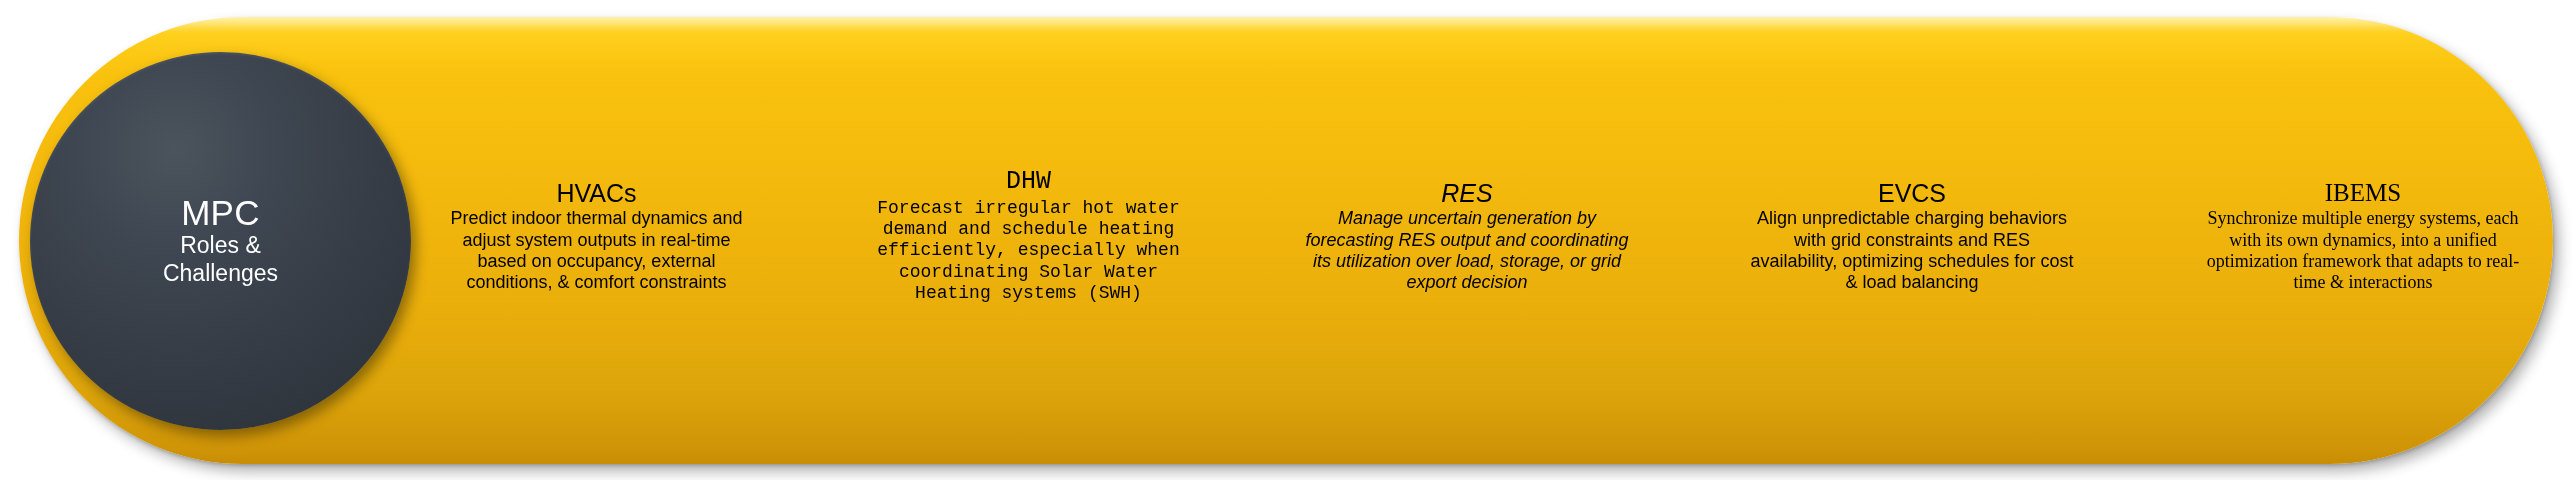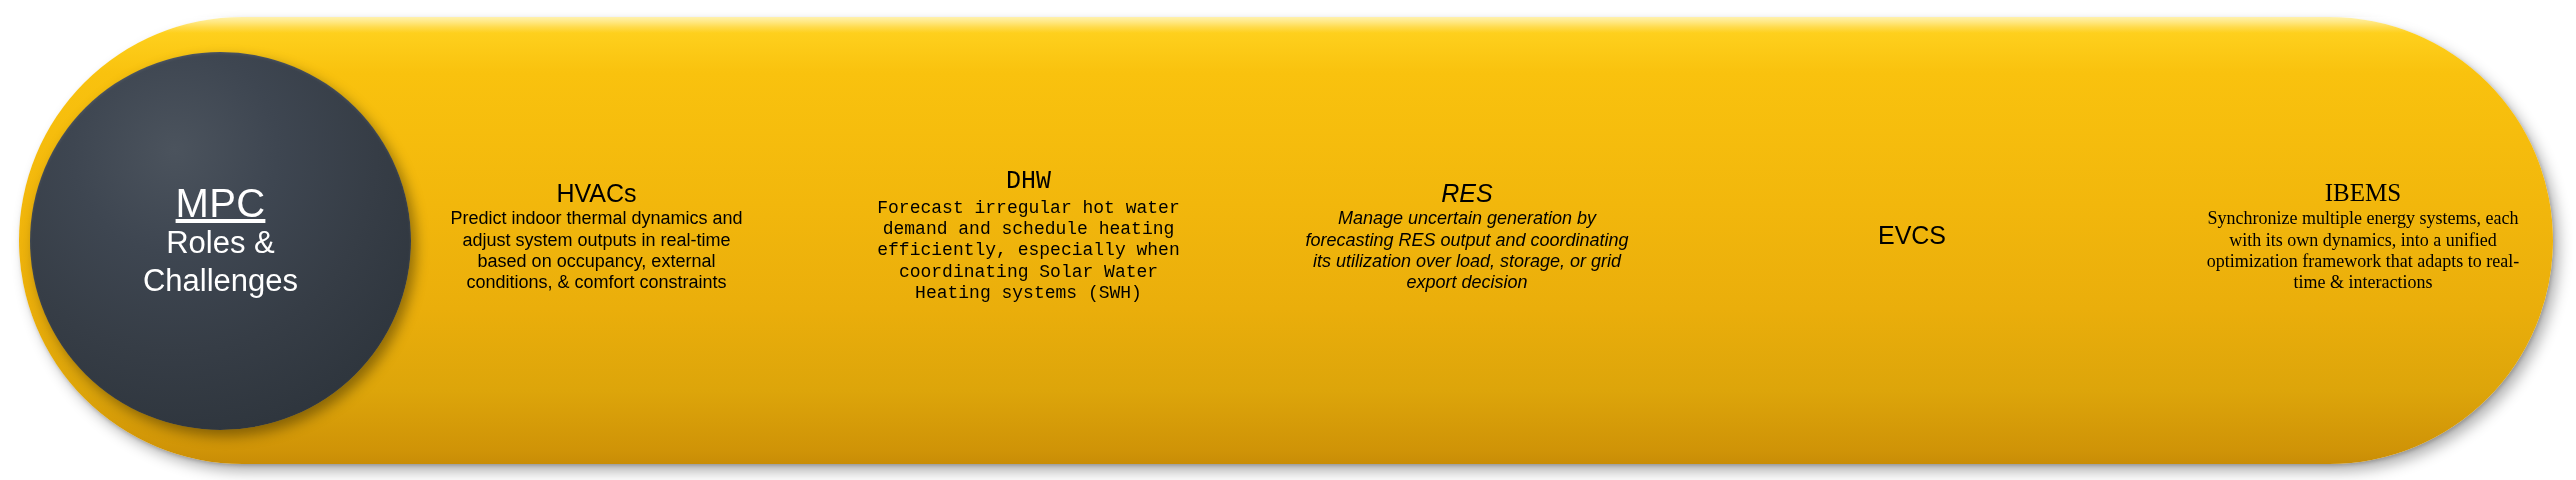--- a/index.html
+++ b/index.html
@@ -76,28 +76,27 @@
       inset 0 1.2px 3.1px rgba(255,255,255,0.10);
     display: flex;
     flex-direction: column;
     align-items: center;
     justify-content: center;
     color: #ffffff;
     text-align: center;
     line-height: 1.0;
   }
   #mpc-title {
-    font-size: 40px;
+    font-size: 35px;
     letter-spacing: 0.3px;
     margin-bottom: 1px;
-    text-decoration: underline;
   }
   #mpc-sub-1,
   #mpc-sub-2 {
-    font-size: 31px;
+    font-size: 23px;
     line-height: 1.22;
   }
 
   
   #columns {
     position: absolute;
     left: 435px;
     top: 18.7px;
     width: 2102px;
     height: 435px;
@@ -157,20 +156,21 @@
     </div>
 
     <div class="column col-res">
       <div class="col-head">RES</div>
       <div class="col-body">Manage uncertain generation by forecasting RES output and coordinating its utilization over load, storage, or grid export decision</div>
     </div>
 
 
     <div class="column col-evcs">
       <div class="col-head">EVCS</div>
+      <div class="col-body">Align unpredictable charging behaviors with grid constraints and RES availability, optimizing schedules for cost &amp; load balancing</div>
     </div>
 
     <div class="column col-ibems">
       <div class="col-head">IBEMS</div>
       <div class="col-body">Synchronize multiple energy systems, each with its own dynamics, into a unified optimization framework that adapts to real-time &amp; interactions</div>
     </div>
 
   </div>
 </div>
 

